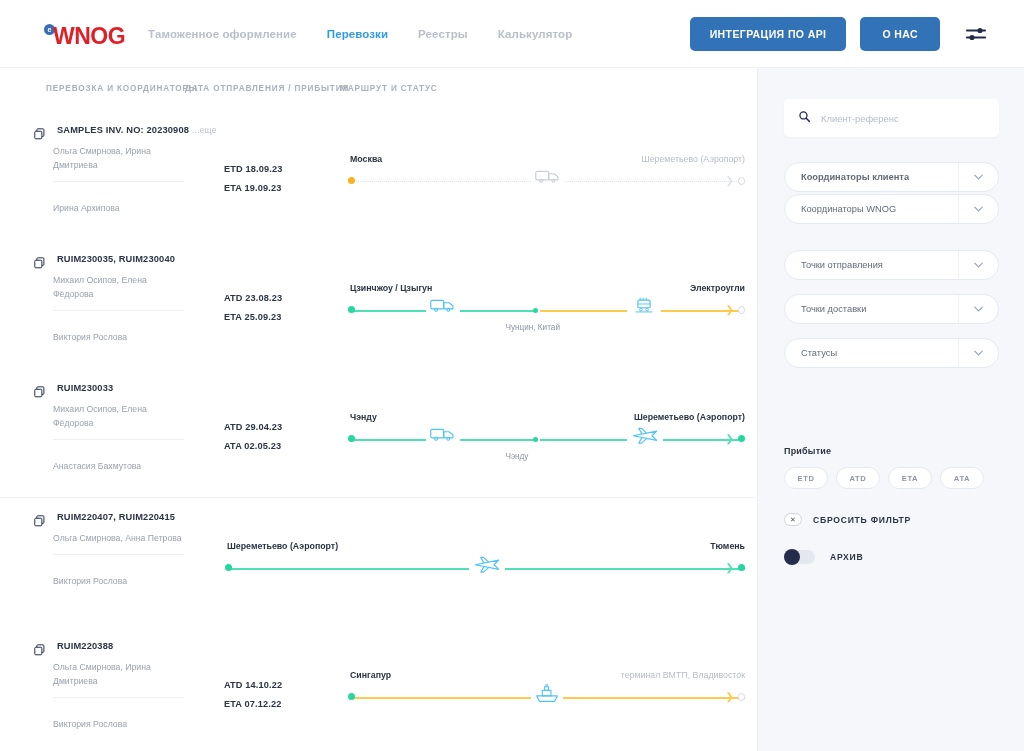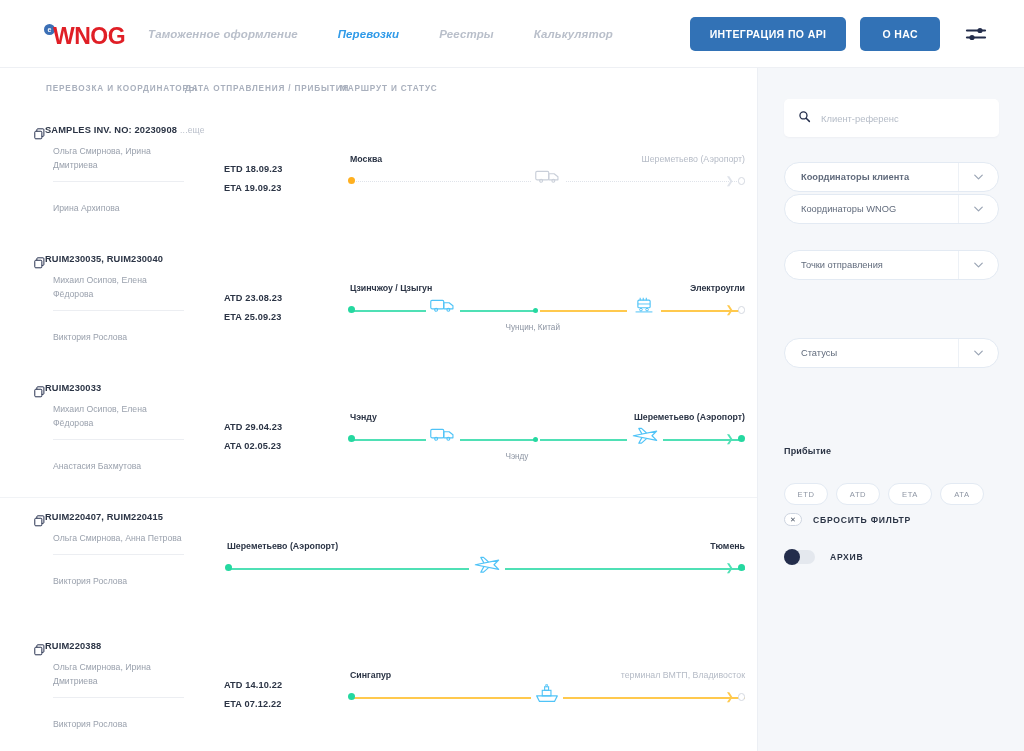--- a/index.html
+++ b/index.html
@@ -23,21 +23,21 @@
   .logo-mark {
     width:11px; height:11px; border-radius:50%;
     background:#3b6fb5; position:relative; top:2px; margin-right:-2px;
     display:flex; align-items:center; justify-content:center;
   }
   .logo-mark span{ font-size:7px; color:#fff; font-weight:bold; line-height:1;}
   .logo-text {
     font-size:23px; font-weight:800; color:#e01f26; letter-spacing:-0.5px;
     line-height:1; position:relative; top:3px;
   }
-  .nav { display:flex; align-items:flex-start; margin-left:23px; gap:40px;font-style:italic; }
+  .nav { display:flex; align-items:flex-start; margin-left:23px; gap:30px; }
   .nav-item {
     font-size:11.5px; font-weight:700; color:#b9bfca;
     letter-spacing:0.1px; cursor:pointer; white-space:nowrap;
   }
   .nav-item.active { color:#2f9ae8; }
 
   .header-right { margin-left:auto; display:flex; align-items:center; margin-right:36px; gap:14px;}
   .btn-primary {
     background:#3272b6; color:#fff; border:none; border-radius:5px;
     font-size:10.5px; font-weight:700; letter-spacing:0.4px;
@@ -68,21 +68,21 @@
   .row {
     position:relative; display:flex; height:129px; padding-top:14px;
   }
   .row.sep::before{
     content:""; position:absolute; left:0; top:0; width:757px; height:1px;
     background:#f1f3f6;
   }
 
   
   .cell-info { width:185px; margin-left:34px; position:relative; }
-  .ref-line { display:flex; align-items:flex-start; gap:0; }
+  .ref-line { display:flex; align-items:flex-start; gap:12px; }
   .copy-icon { width:11px; height:12px; flex:0 0 auto; margin-top:2px; cursor:pointer;}
   .ref-text {
     font-size:9.3px; font-weight:700; color:#2b3445; line-height:1.45;
     letter-spacing:0.15px;
   }
   .ref-more { font-size:8.6px; font-weight:400; color:#b8bec9; margin-left:3px;}
   .coord-client {
     margin-top:7px; margin-left:19px; font-size:8.7px; color:#9aa1ad;
     line-height:1.58; width:132px;
   }
@@ -161,22 +161,22 @@
   .chev { width:9px; height:6px; }
 
   .filters-title {
     position:absolute; left:26px; top:378px; font-size:9px; font-weight:700;
     color:#2b3445; letter-spacing:0.2px;
   }
   .chip-row { position:absolute; left:26px; top:399px; display:flex; gap:8px;}
   .chip {
     min-width:44px; height:22px; border:1px solid #e3eaf3; border-radius:12px;
     background:#fff; display:flex; align-items:center; justify-content:center;
-    font-size:7.6px; font-weight:400; color:#8d95a3; letter-spacing:0.6px;
-    padding:8px 9px; cursor:pointer;margin-top:16px;
+    font-size:7.6px; font-weight:700; color:#8d95a3; letter-spacing:0.6px;
+    padding:8px 9px; cursor:pointer;
   }
 
   .reset-row {
     position:absolute; left:26px; top:445px; display:flex; align-items:center; gap:11px;
     cursor:pointer;
   }
   .reset-x {
     width:18px; height:13px; border:1px solid #ced5e0; border-radius:7px;
     display:flex; align-items:center; justify-content:center;
     font-size:7px; color:#4a5464; background:#fff; font-weight:700;
@@ -468,20 +468,28 @@
 
     <div class="select" style="top:182px;">
       <span>Точки отправления</span>
       <span class="chev-wrap">
         <svg class="chev" viewBox="0 0 12 8">
             <polyline points="1,1.5 6,6.5 11,1.5" fill="none" stroke="#9aa4b4" stroke-width="1.6" stroke-linecap="round" stroke-linejoin="round"></polyline>
           </svg>
       </span>
     </div>
 
+    <div class="select" style="top:226px;">
+      <span>Точки доставки</span>
+      <span class="chev-wrap">
+        <svg class="chev" viewBox="0 0 12 8">
+            <polyline points="1,1.5 6,6.5 11,1.5" fill="none" stroke="#9aa4b4" stroke-width="1.6" stroke-linecap="round" stroke-linejoin="round"></polyline>
+          </svg>
+      </span>
+    </div>
 
     <div class="select" style="top:270px;">
       <span>Статусы</span>
       <span class="chev-wrap">
         <svg class="chev" viewBox="0 0 12 8">
             <polyline points="1,1.5 6,6.5 11,1.5" fill="none" stroke="#9aa4b4" stroke-width="1.6" stroke-linecap="round" stroke-linejoin="round"></polyline>
           </svg>
       </span>
     </div>
 

